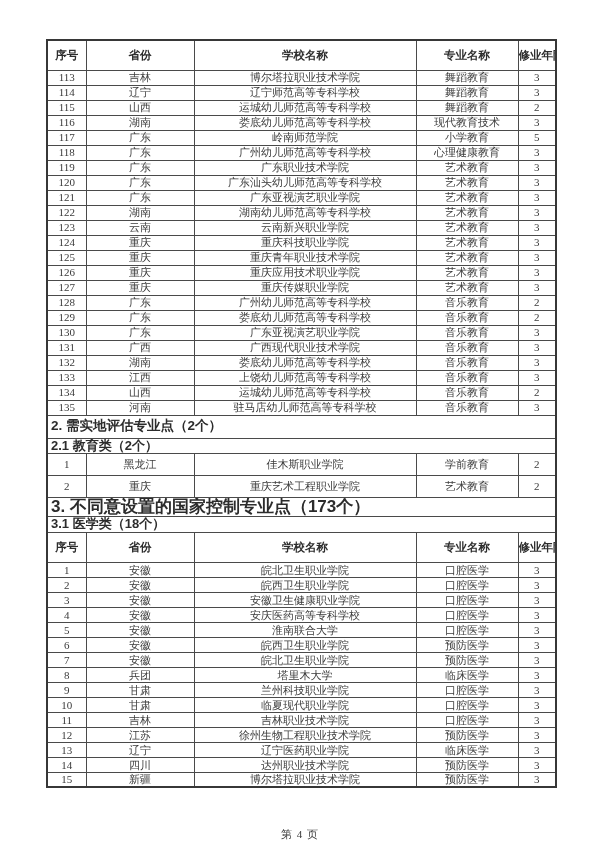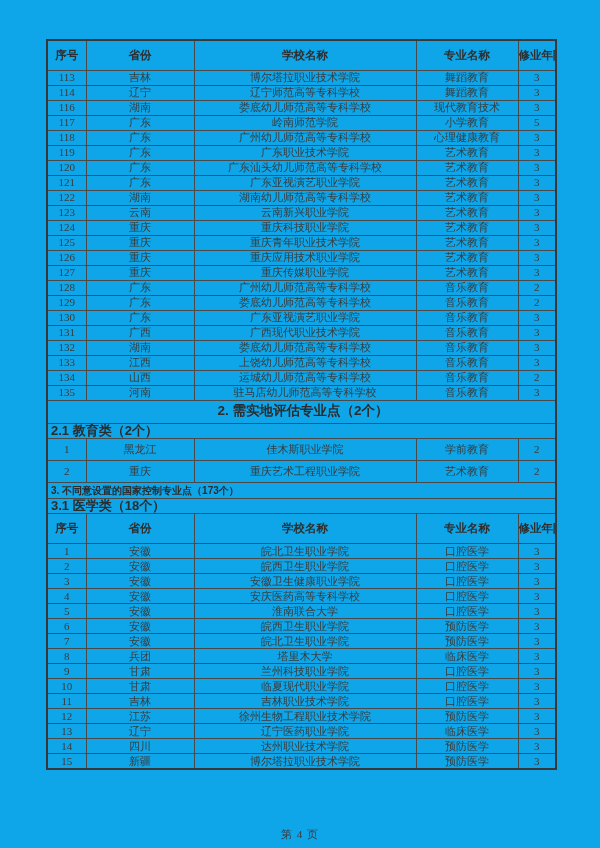--- a/index.html
+++ b/index.html
@@ -1,19 +1,19 @@
 <!DOCTYPE html>
 <html><head>
 <meta charset="utf-8">
 <style>
   html, body { margin: 0; padding: 0; background: #e8e8e8; }
   .page {
     position: relative;
     width: 600px; height: 848px;
-    background: #0ea5e9;
+    background: #ffffff;
     font-family: "Liberation Serif", serif;
     color: #3b3b3b;
     overflow: hidden;
   }
   table.doc {
     position: absolute;
     left: 46px; top: 39px;
     width: 509px;
     border-collapse: collapse;
     table-layout: fixed;
@@ -42,22 +42,22 @@
   tbody.tall tr { height: 22px; }
   tr.sec td {
     text-align: left;
     padding: 0 0 0 3px;
     font-family: "Liberation Sans", sans-serif;
     font-weight: bold;
     color: #2c2c2c;
     font-size: 13px;
     height: 13px;
   }
-  tr.sec.lg td { height: 22px; font-size: 13.5px; text-align: center; }
-  tr.sec.md td { height: 15px; font-size: 10px; }
+  tr.sec.lg td { height: 22px; font-size: 13.5px; }
+  tr.sec.md td { height: 15px; font-size: 17px; }
   .footer {
     position: absolute;
     left: 0; top: 810px; width: 100%;
     text-align: center;
     font-size: 11px;
     letter-spacing: 1px;
     color: #3b3b3b;
     margin-top: 17px;
   }
 </style>
@@ -92,20 +92,27 @@
           <td>3</td>
         </tr>
         <tr>
           <td>114</td>
           <td>辽宁</td>
           <td>辽宁师范高等专科学校</td>
           <td>舞蹈教育</td>
           <td>3</td>
         </tr>
         <tr>
+          <td>115</td>
+          <td>山西</td>
+          <td>运城幼儿师范高等专科学校</td>
+          <td>舞蹈教育</td>
+          <td>2</td>
+        </tr>
+        <tr>
           <td>116</td>
           <td>湖南</td>
           <td>娄底幼儿师范高等专科学校</td>
           <td>现代教育技术</td>
           <td>3</td>
         </tr>
         <tr>
           <td>117</td>
           <td>广东</td>
           <td>岭南师范学院</td>

